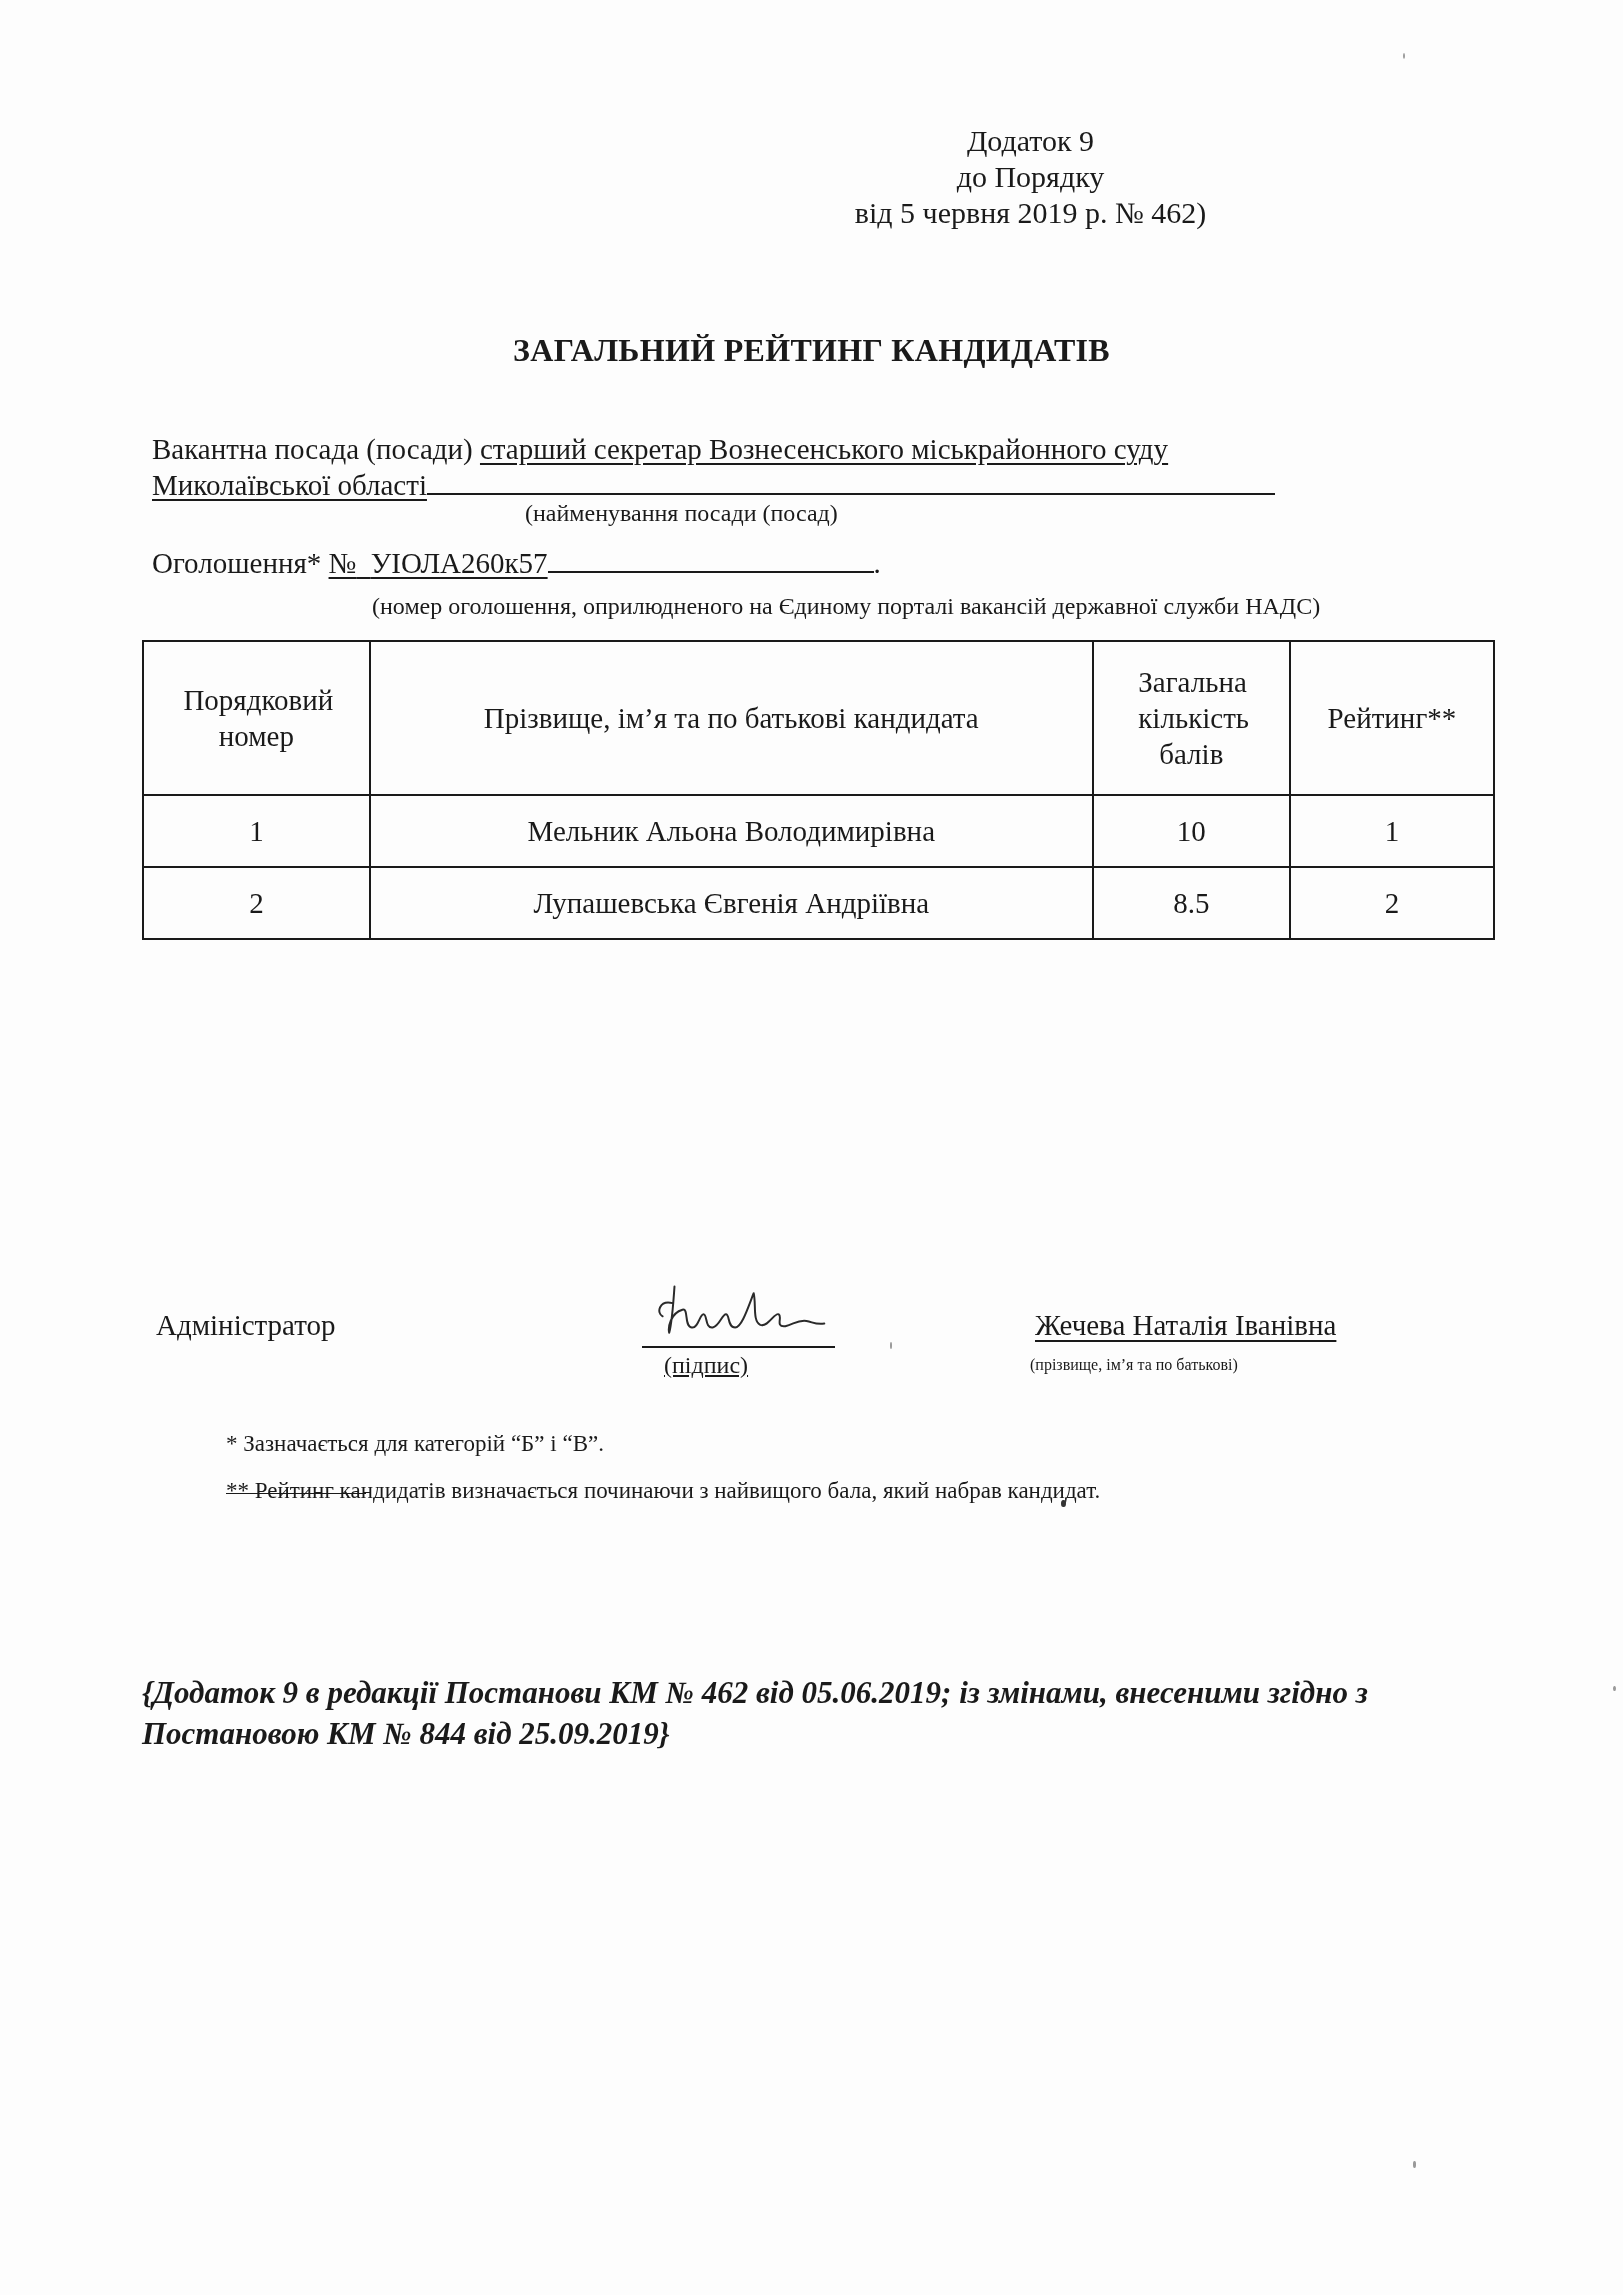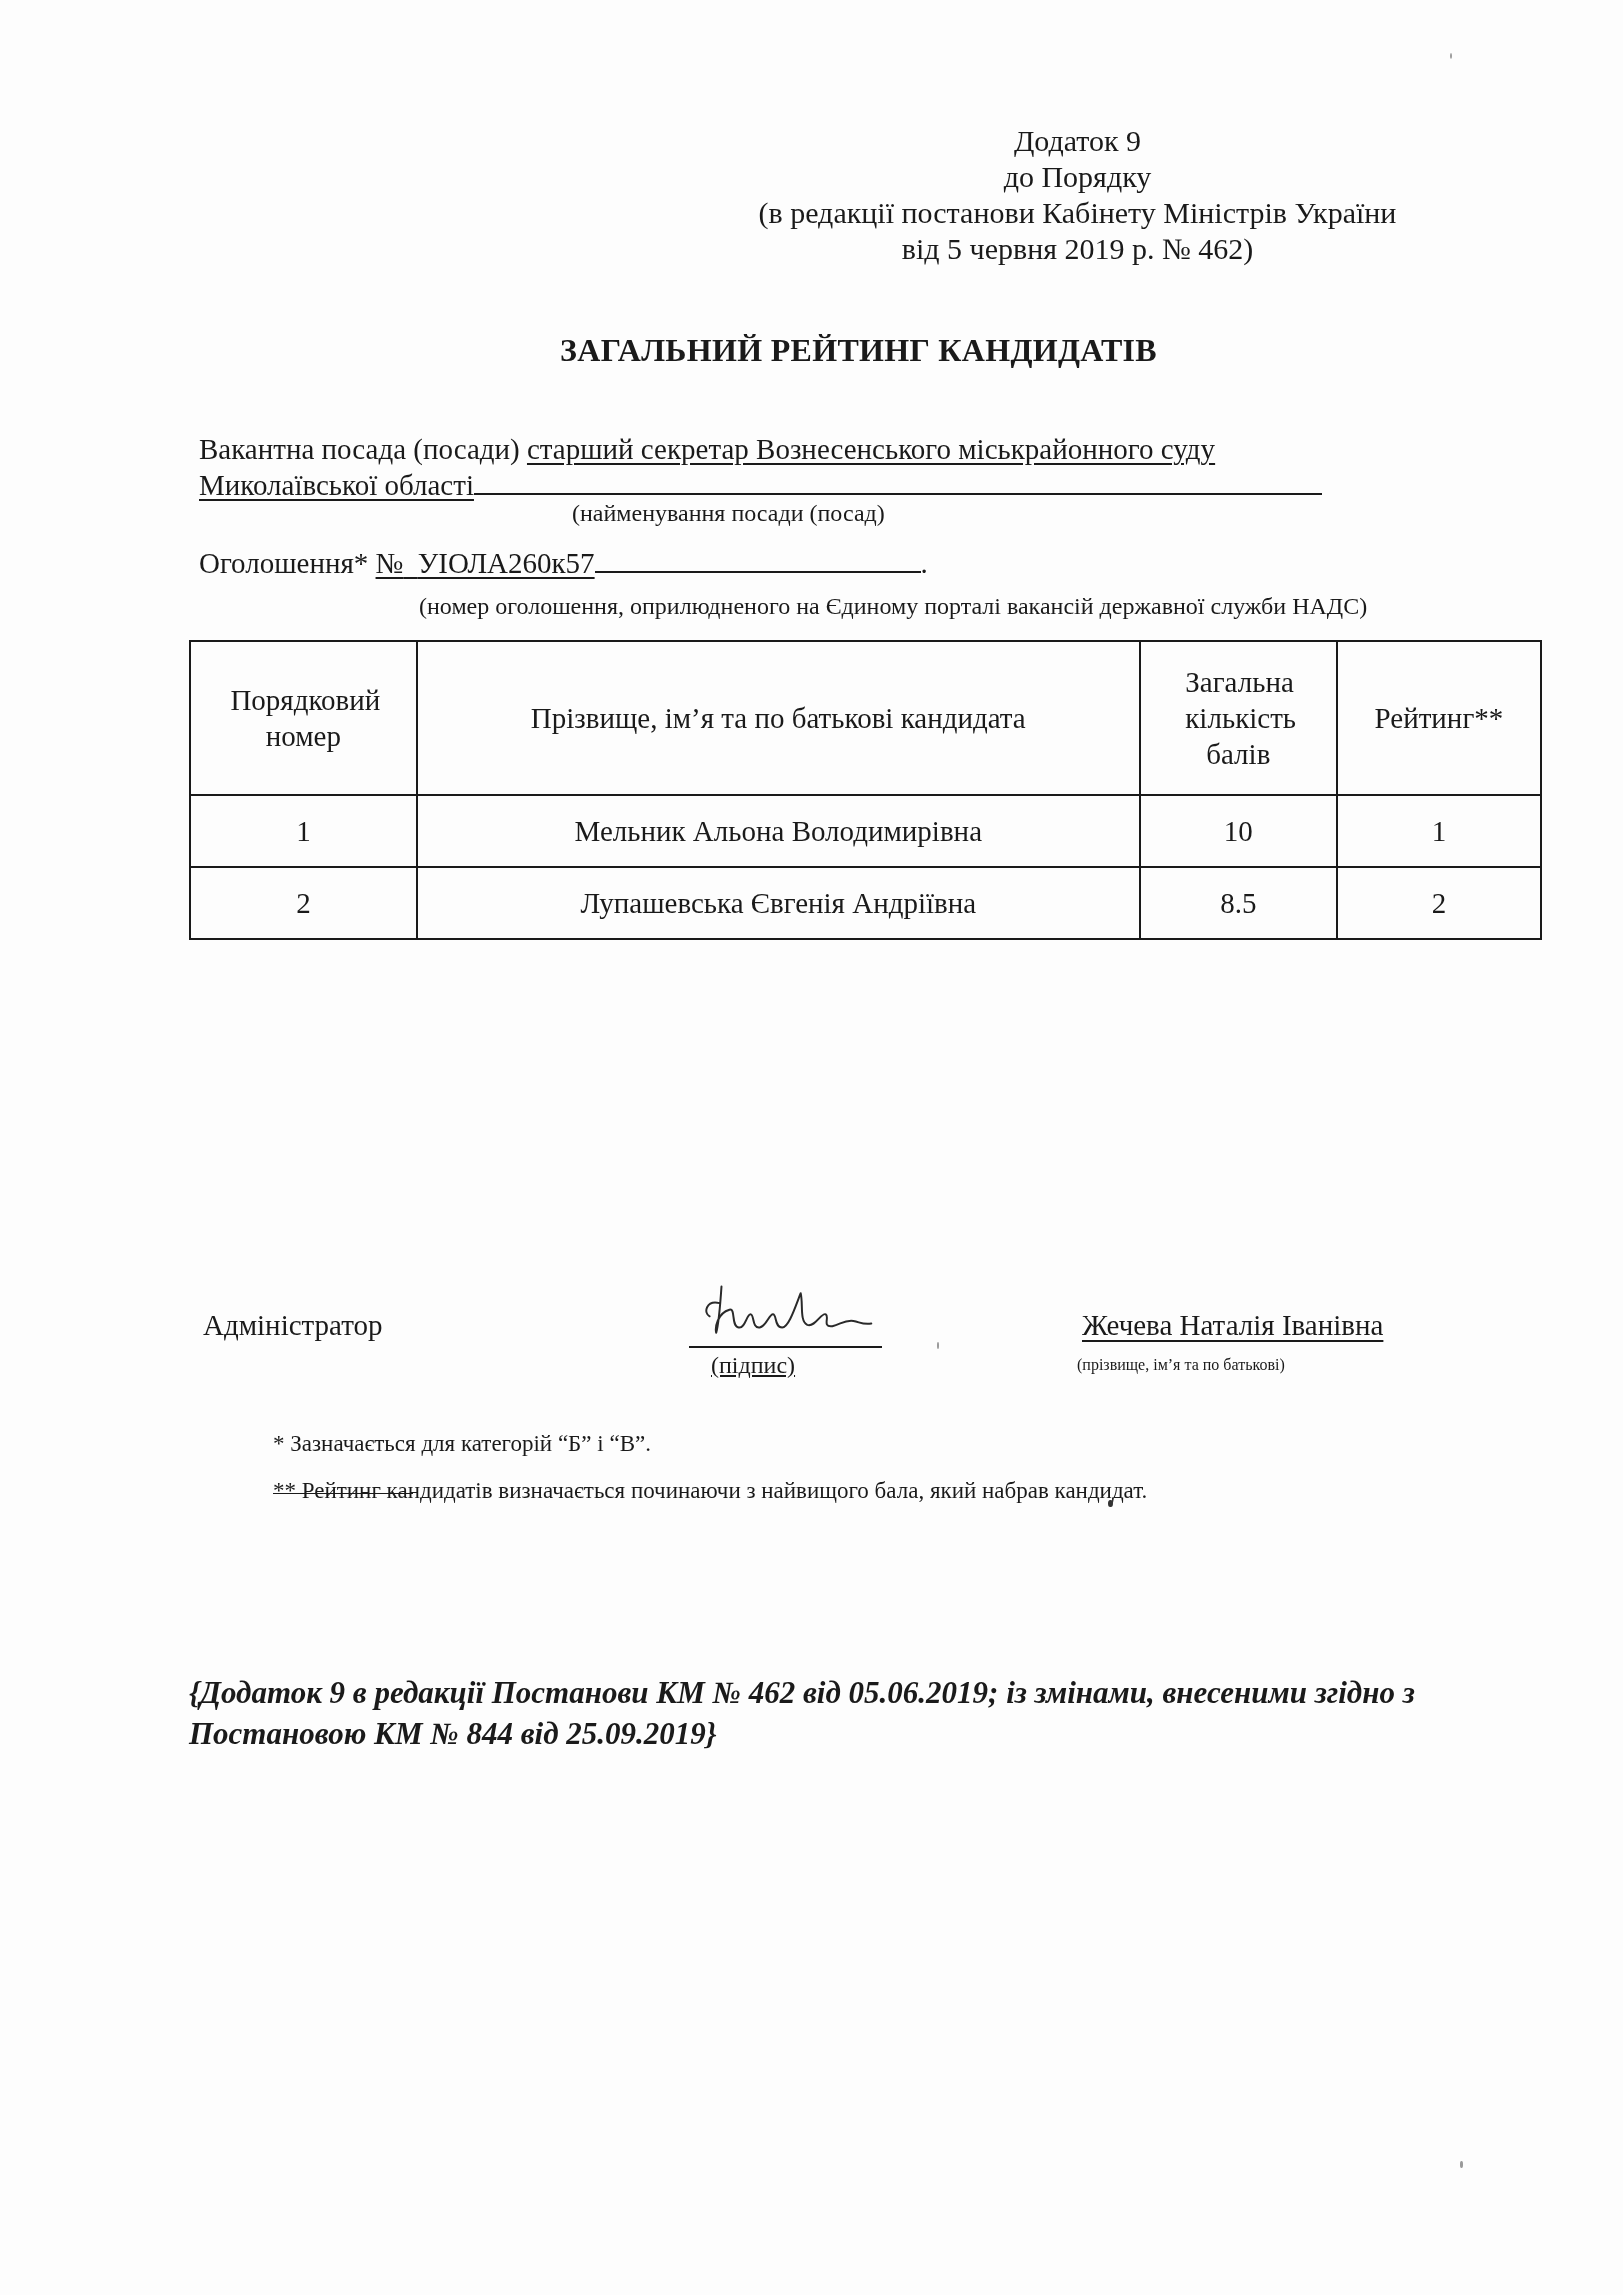--- a/index.html
+++ b/index.html
@@ -12,21 +12,21 @@
     height: 2295px;
     position: relative;
     overflow: hidden;
     font-family: "Liberation Serif", "DejaVu Serif", serif;
     color: #1a1a1a;
     background: #fdfdfd;
   }
   .page {
     position: absolute;
     left: 0; top: 0;
-    width: 1393px; height: 2295px; margin-left: 47px;
+    width: 1393px; height: 2295px;
   }
   .appendix-header {
     position: absolute;
     left: 665px;
     top: 123px;
     width: 731px;
     text-align: center;
     font-size: 30px;
     line-height: 36px;
   }
@@ -189,21 +189,20 @@
   }
 </style>
 </head>
 <body>
 
 <div class="page">
 
   <div class="appendix-header">
     <div>Додаток 9</div>
     <div>до Порядку</div>
-    <div>(в редакції постанови Кабінету Міністрів України</div>
     <div>від 5 червня 2019 р. № 462)</div>
   </div>
 
   <div class="doc-title">ЗАГАЛЬНИЙ РЕЙТИНГ КАНДИДАТІВ</div>
 
   <div class="position-block">
     <div class="position-line1">
       <span>Вакантна посада (посади)</span>
       <span class="u-text">старший секретар Вознесенського міськрайонного суду</span>
     </div>

